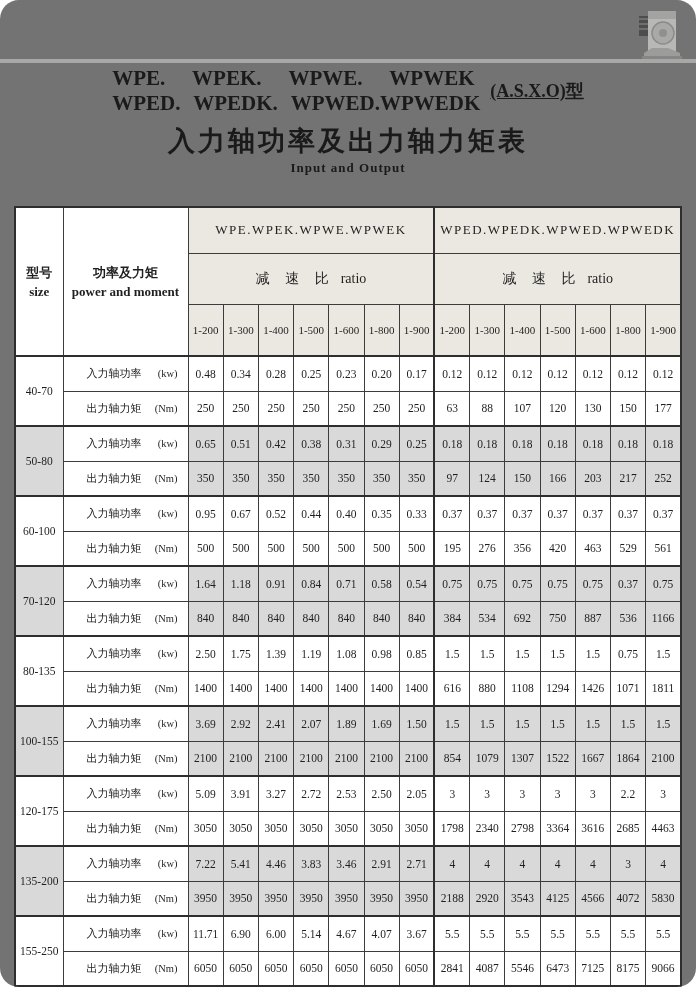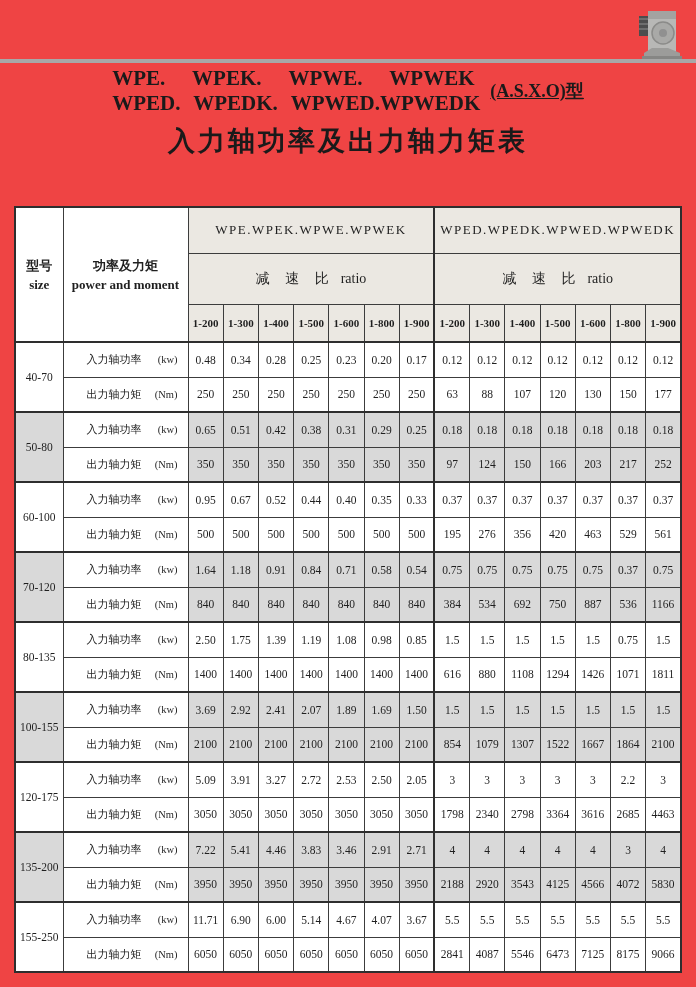--- a/index.html
+++ b/index.html
@@ -2,22 +2,23 @@
 <html><head>
 <meta charset="utf-8">
 <style>
   * { margin: 0; padding: 0; box-sizing: border-box; }
   html, body { background: #ffffff; }
   body { font-family: "Liberation Sans", "DejaVu Sans", sans-serif; color: #1e1e1e; }
   .page {
     position: relative;
     width: 696px;
     height: 987px;
-    background: #ef4444;
+    background: #737373;
     overflow: hidden;
+    border-radius: 19px;
   }
 
   
   .top-rule {
     position: absolute;
     left: 0; top: 59px;
     width: 100%; height: 4px;
     background: #a8a8a8;
   }
   .reducer-photo {
@@ -110,23 +111,23 @@
     font-weight: normal;
   }
   .h-ratio {
     height: 51px;
     font-size: 14px;
     font-weight: normal;
     margin-left: 40px;
   }
   .h-ratio .ratio-cn { letter-spacing: 6px; margin-right: 6px; }
   .h-rval {
-    height: 38px;
+    height: 52px;
     font-size: 11px;
-    font-weight: bold;
+    font-weight: normal;
   }
   .split { border-left: 2px solid #2e2e2e !important; }
   .hdr-stack-cn { font-size: 13px; line-height: 20px; font-family: "Liberation Sans","DejaVu Sans",sans-serif; }
   .hdr-stack-en { font-size: 13px; line-height: 18px; }
 
   .spec-table tbody td { height: 35px; font-size: 11.5px; background: #ffffff; }
   .spec-table tbody tr.grp > td { border-top: 2px solid #2e2e2e; }
   .size-cell { font-size: 11.5px; }
   .label-cell {
     text-align: left;
@@ -163,20 +164,21 @@
 
   <div class="title-block">
     <div class="model-lines-wrap">
       <div class="model-lines">
         <div class="model-line-1">WPE. WPEK. WPWE. WPWEK</div>
         <div class="model-line-2">WPED. WPEDK. WPWED.WPWEDK</div>
       </div>
       <div class="type-label">(A.S.X.O)型</div>
     </div>
     <div class="cn-title">入力轴功率及出力轴力矩表</div>
+    <div class="en-title">Input and Output</div>
   </div>
 
 
   <table class="spec-table">
     <colgroup>
       <col class="c-size">
         <col class="c-pm">
       <col>
         <col>
         <col>

